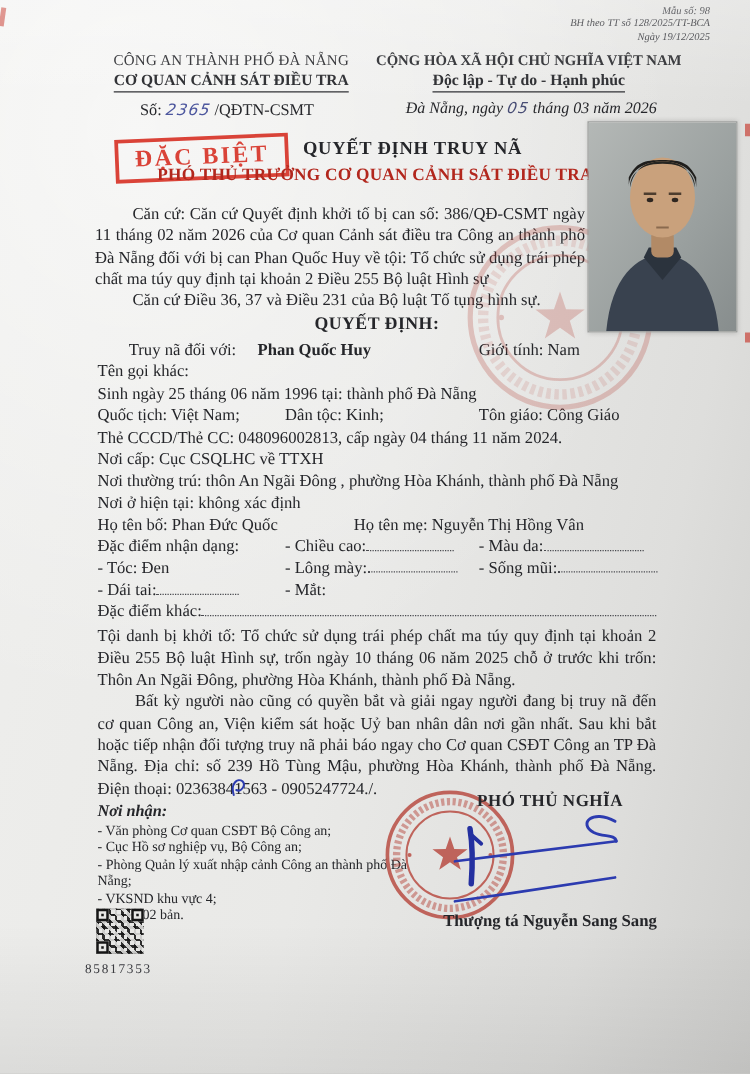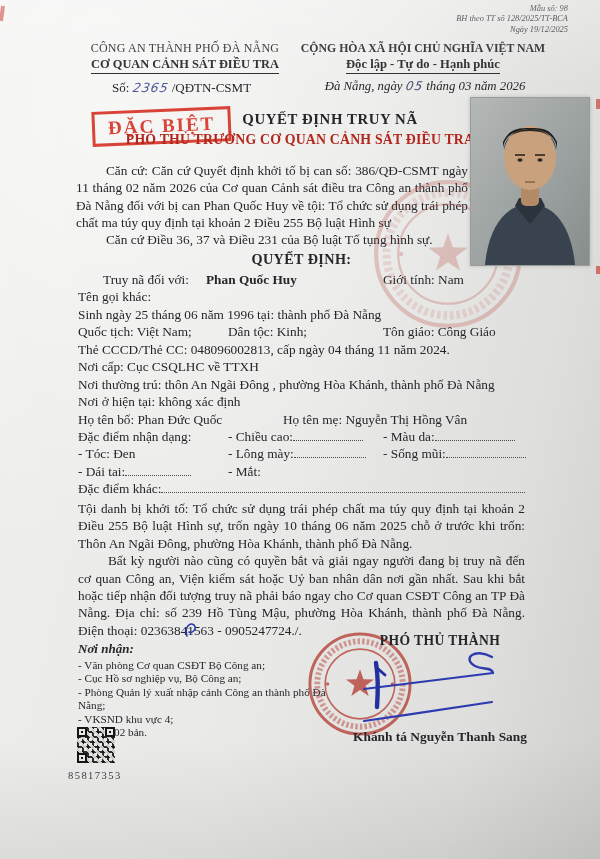--- a/index.html
+++ b/index.html
@@ -252,42 +252,42 @@
 
   <div class="abs recipients">
     <div class="lab">Nơi nhận:</div>
     <div class="item">- Văn phòng Cơ quan CSĐT Bộ Công an;</div>
     <div class="item">- Cục Hồ sơ nghiệp vụ, Bộ Công an;</div>
     <div class="item">- Phòng Quản lý xuất nhập cảnh Công an thành phố Đà Nẵng;</div>
     <div class="item">- VKSND khu vực 4;</div>
     <div class="item">- Hồ sơ 02 bản.</div>
   </div>
 
-  <div class="abs sig-title">PHÓ THỦ THÀNH</div>
+  <div class="abs sig-title">PHÓ THỦ NGHĨA</div>
 
   <div class="abs stamp stamp-bottom">
     <svg viewBox="0 0 110 110">
       <circle cx="55" cy="55" r="51" fill="none" stroke="#b6443a" stroke-width="3"></circle>
       <circle cx="55" cy="55" r="35.5" fill="none" stroke="#b6443a" stroke-width="1.6"></circle>
       <circle cx="55" cy="55" r="43.5" fill="none" stroke="#b6443a" stroke-width="6" stroke-dasharray="2.6 2.1" opacity=".6"></circle>
       <polygon points="55,40 58.5,50.2 69.3,50.4 60.7,56.9 63.8,67.1 55,61 46.2,67.1 49.3,56.9 40.7,50.4 51.5,50.2" fill="#b6443a"></polygon>
       <circle cx="22" cy="55" r="1.7" fill="#b6443a"></circle>
         <circle cx="88" cy="55" r="1.7" fill="#b6443a"></circle>
     </svg>
   </div>
 
   <svg class="abs signature-svg" viewBox="0 0 165 82">
     <path d="M150,12 C132,2 120,14 133,21 C141,25 150,22 151,28" fill="none" stroke="#2c3bb0" stroke-width="2.4" stroke-linecap="round"></path>
     <path d="M151,28 L22,44" fill="none" stroke="#2c3bb0" stroke-width="2.2" stroke-linecap="round"></path>
     <path d="M34,18 C36,30 36,48 35,62" fill="none" stroke="#2430a0" stroke-width="4.4" stroke-linecap="round"></path>
     <path d="M34,22 L43,30" fill="none" stroke="#2430a0" stroke-width="3" stroke-linecap="round"></path>
     <path d="M22,76 C65,70 118,62 150,57" fill="none" stroke="#2c3bb0" stroke-width="2.2" stroke-linecap="round"></path>
   </svg>
 
-  <div class="abs signer">Khánh tá Nguyễn Thanh Sang</div>
+  <div class="abs signer">Thượng tá Nguyễn Sang Sang</div>
 
   <div class="qr">
     <i class="f1"></i>
     <i class="f2"></i>
     <i class="f3"></i>
   </div>
   <div class="abs doc-code">85817353</div>
 
 </div>
 

